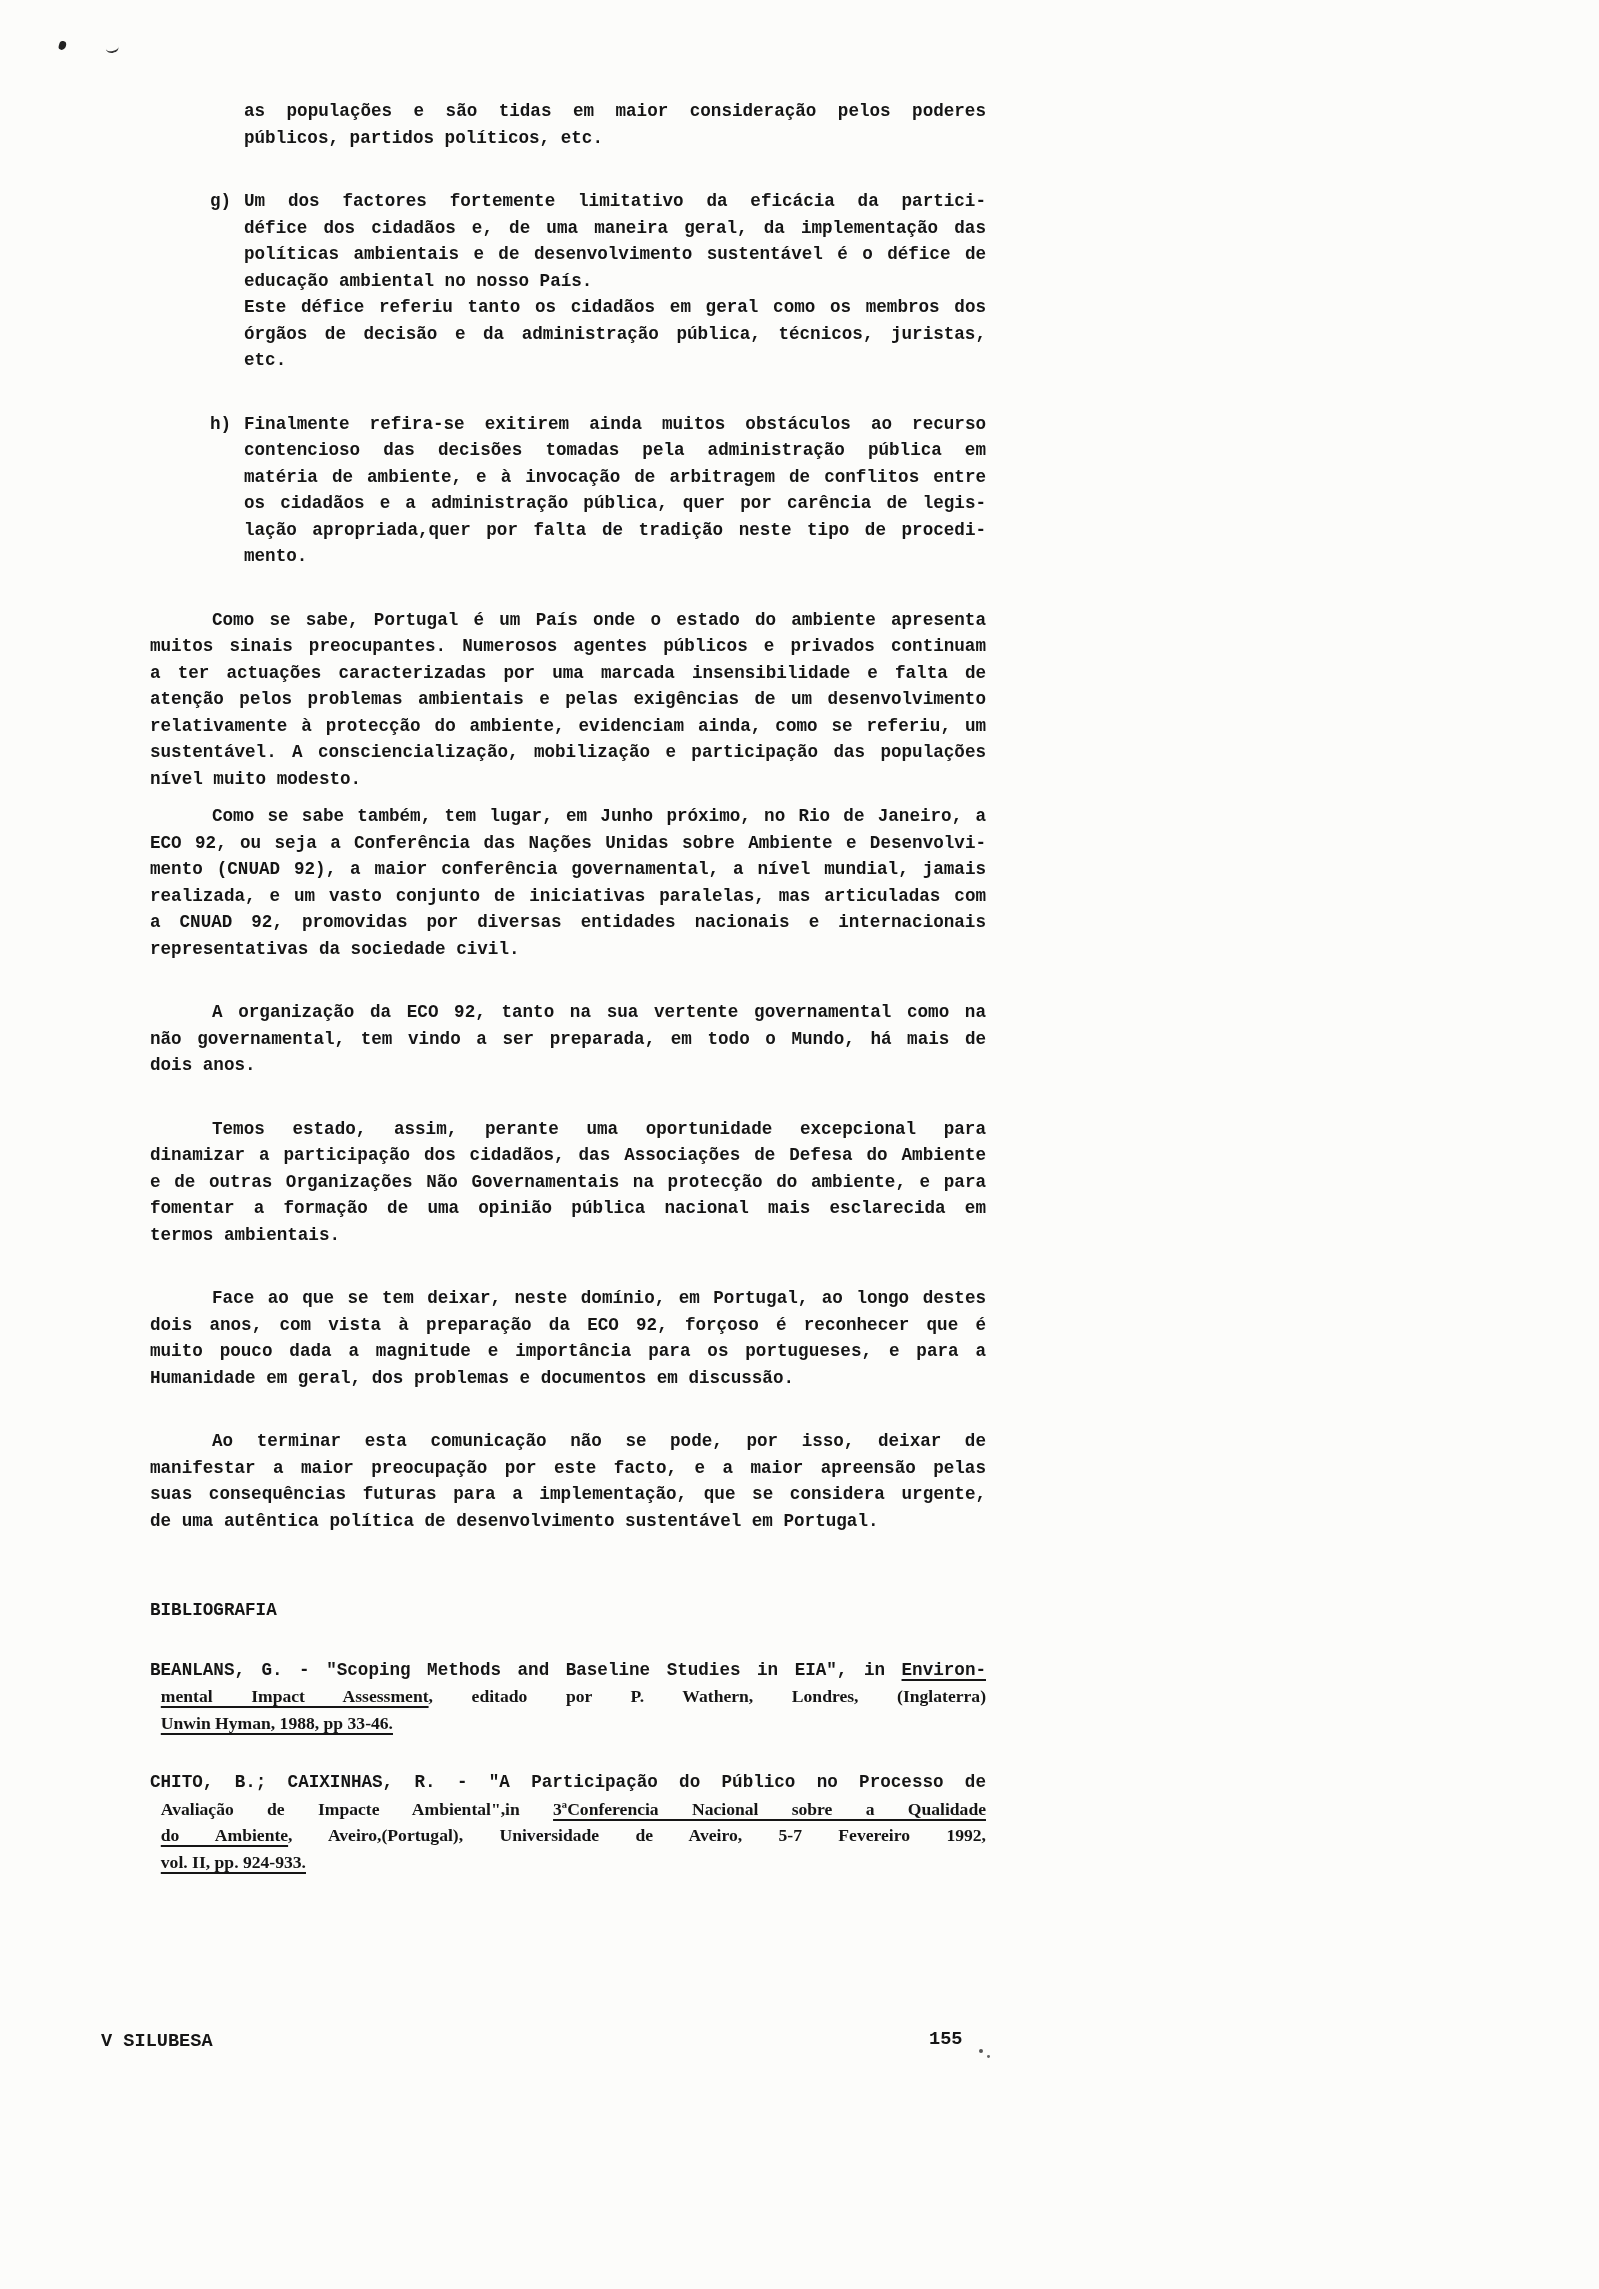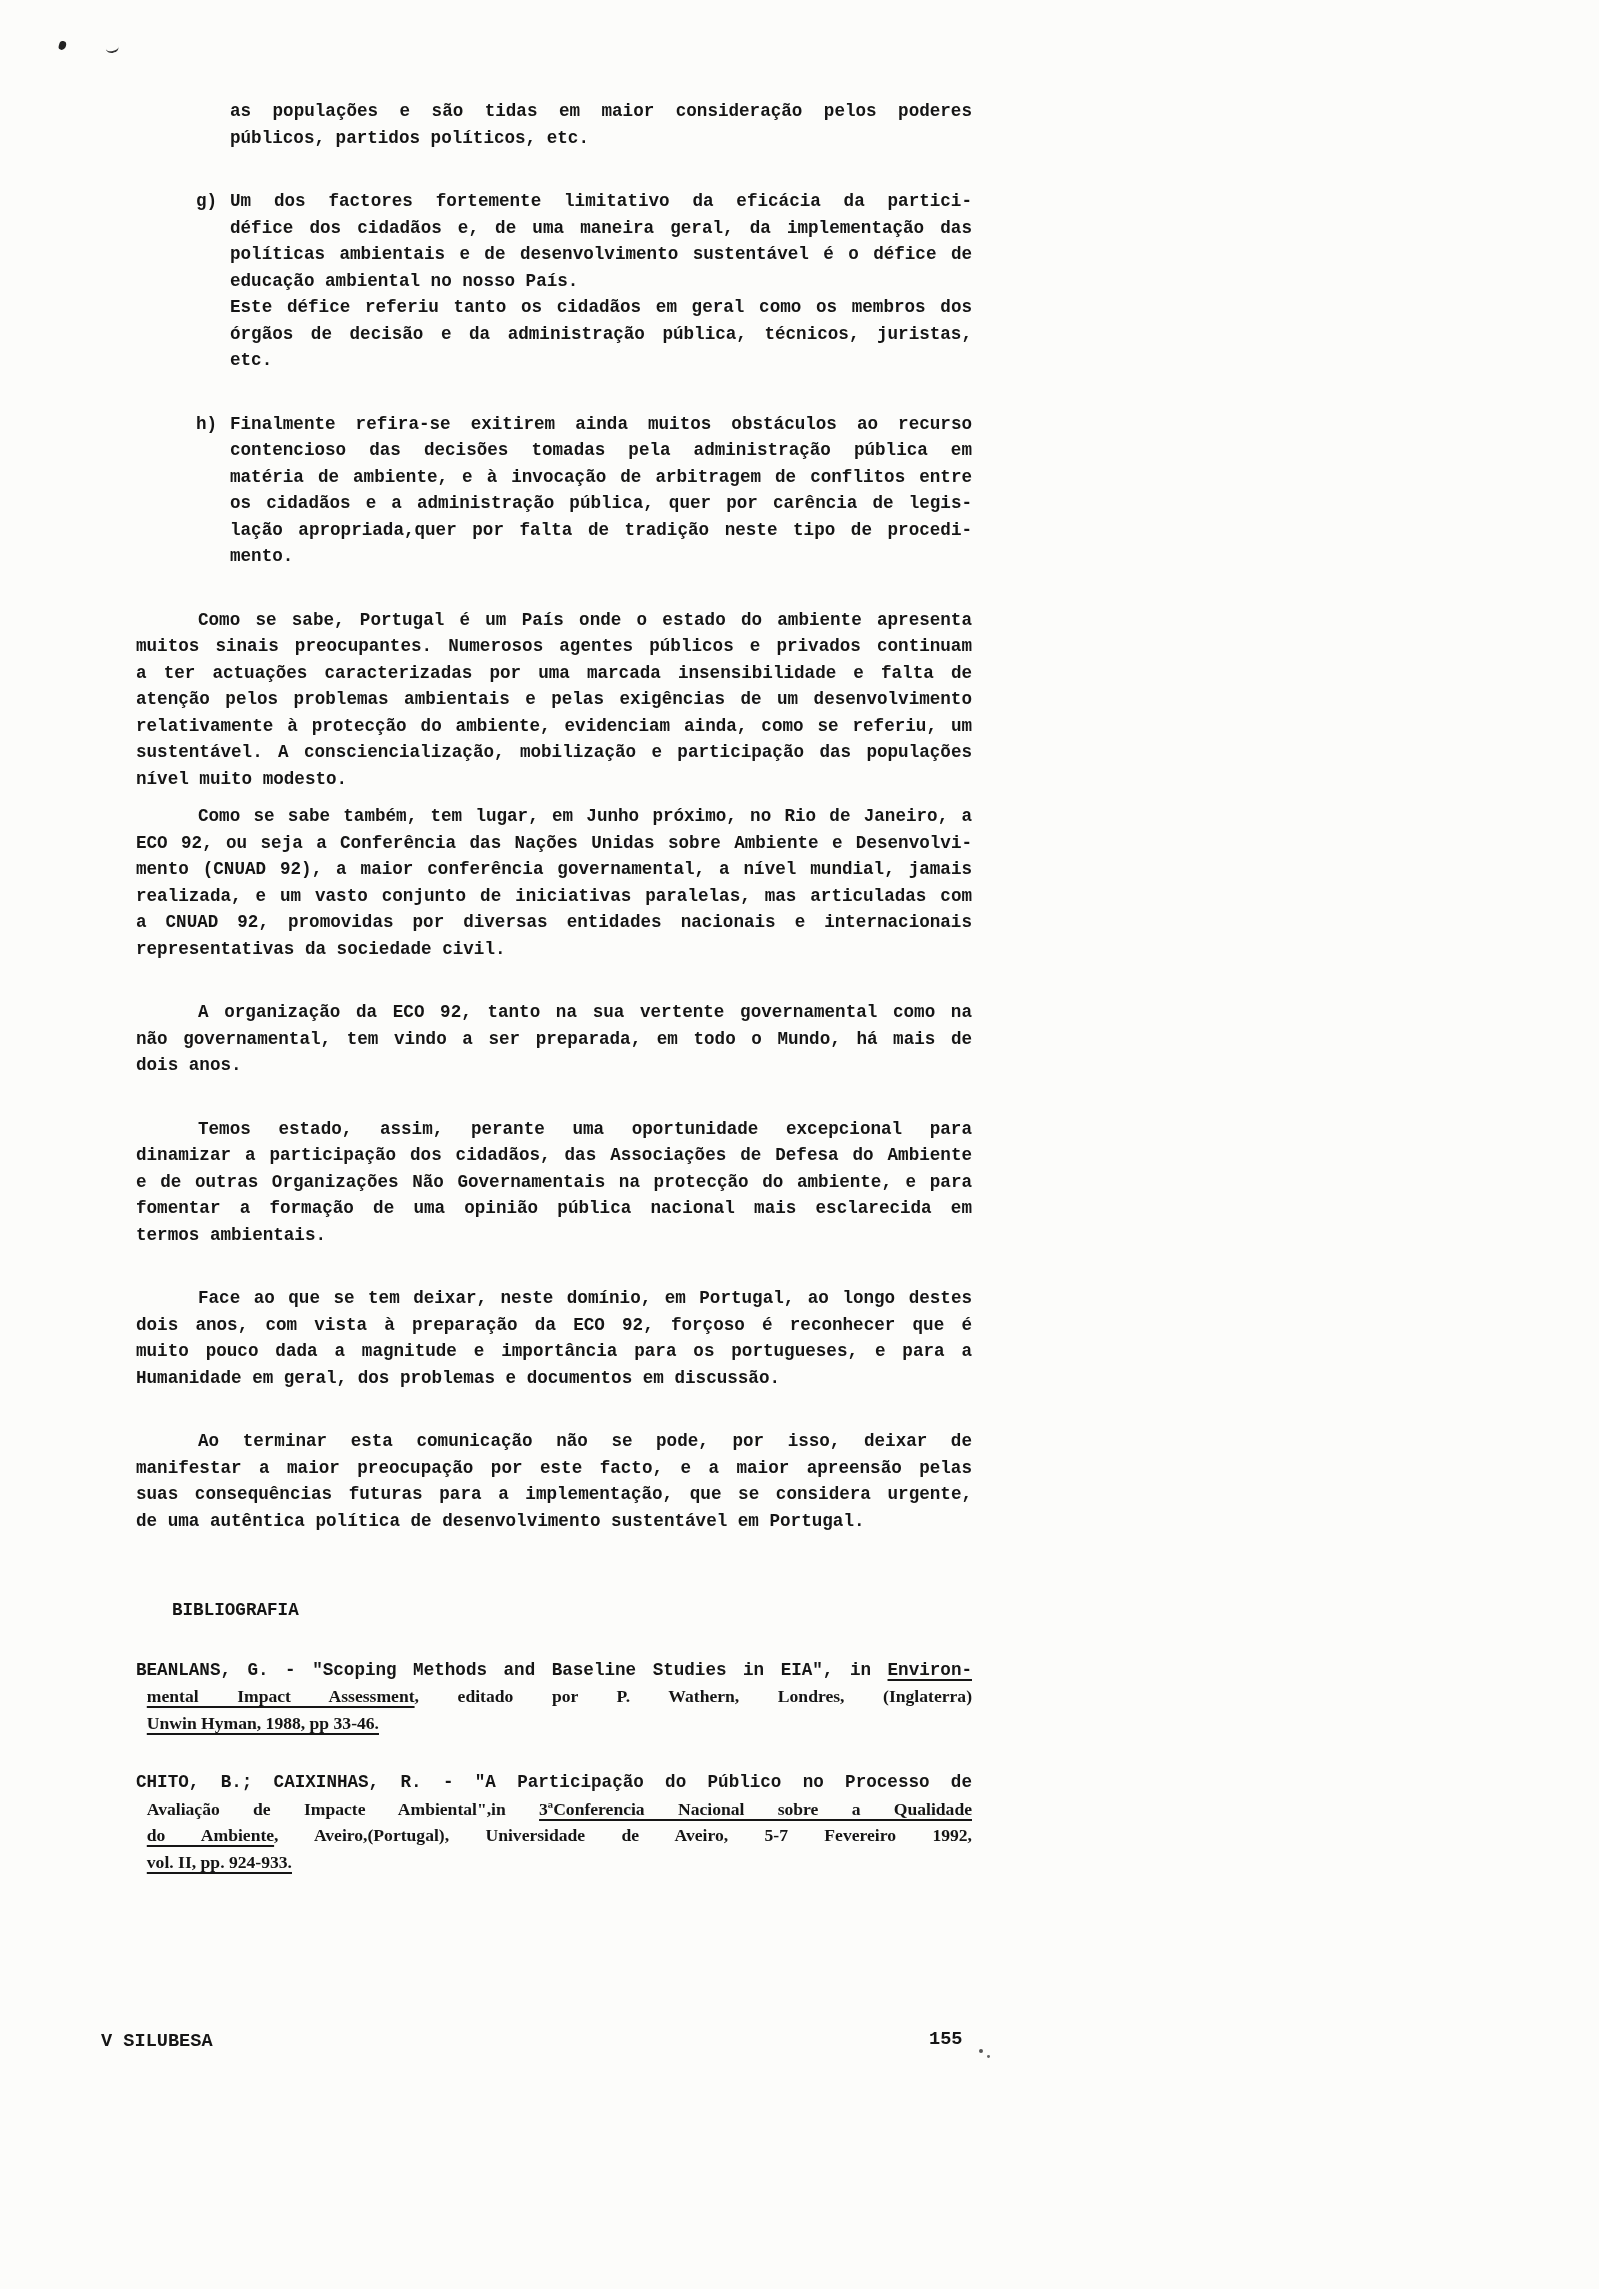--- a/index.html
+++ b/index.html
@@ -6,34 +6,34 @@
   html, body { width:1600px; }
   body {
     width:1600px; height:2290px; position:relative;
     background:#fcfcfa; color:#151515;
     font-family:"Liberation Mono","DejaVu Sans Mono",monospace;
     font-weight:700;
     overflow:hidden;
   }
   .page { position:absolute; inset:0; }
   .doc {
-    position:absolute; left:136px; top:98px; width:836px;
+    position:absolute; left:150px; top:98px; width:836px;
     font-size:17.6px; line-height:26.5px;
   }
   .ln { text-align:justify; text-align-last:justify; }
   .ln.end { text-align-last:left; }
   .u { text-decoration:underline; text-decoration-thickness:2px; text-underline-offset:3.9px; text-decoration-skip-ink:none; }
   .narrow { margin-left:94px; }
   .list-item { margin-top:37px; padding-left:60px; display:flex; }
   .list-label { flex:0 0 34px; }
   .list-text { flex:1; min-width:0; }
   .para { margin-top:37px; }
   .para.flow { margin-top:11px; }
   .para .ln.first { text-indent:62px; }
-  .bib-head { margin-top:63px; font-size:17.6px; line-height:26.5px; font-weight:700; text-align:left;margin-left:36px; }
+  .bib-head { margin-top:63px; font-size:17.6px; line-height:26.5px; font-weight:700; text-align:left; }
   .bib-entry { margin-top:33px; }
   .bib-entry .ln.cont { padding-left:10.8px;font-family:Liberation Serif, serif; }
   .footer-left  { position:absolute; left:101px; top:2031px; font-size:18.6px; }
   .footer-right { position:absolute; left:929px; top:2029px; font-size:18.6px; }
   .artifact { position:absolute; display:block; }
   .a1 { left:59px;  top:41px;  width:6.9px;  height:8.8px; background:#222; border-radius:50% 50% 60% 40%; transform:rotate(15deg); }
   .a2 { left:106px; top:47px;  width:12.7px; height:5.9px; border-bottom:2.9px solid #333; border-radius:0 0 60% 60% / 0 0 100% 100%; transform:rotate(-10deg); }
   .a3 { left:979px; top:2049px; width:3.9px; height:3.9px; background:#555; border-radius:50%; }
   .a4 { left:987px;top:2055px; width:2.9px; height:2.9px; background:#666; border-radius:50%; }
 </style>

